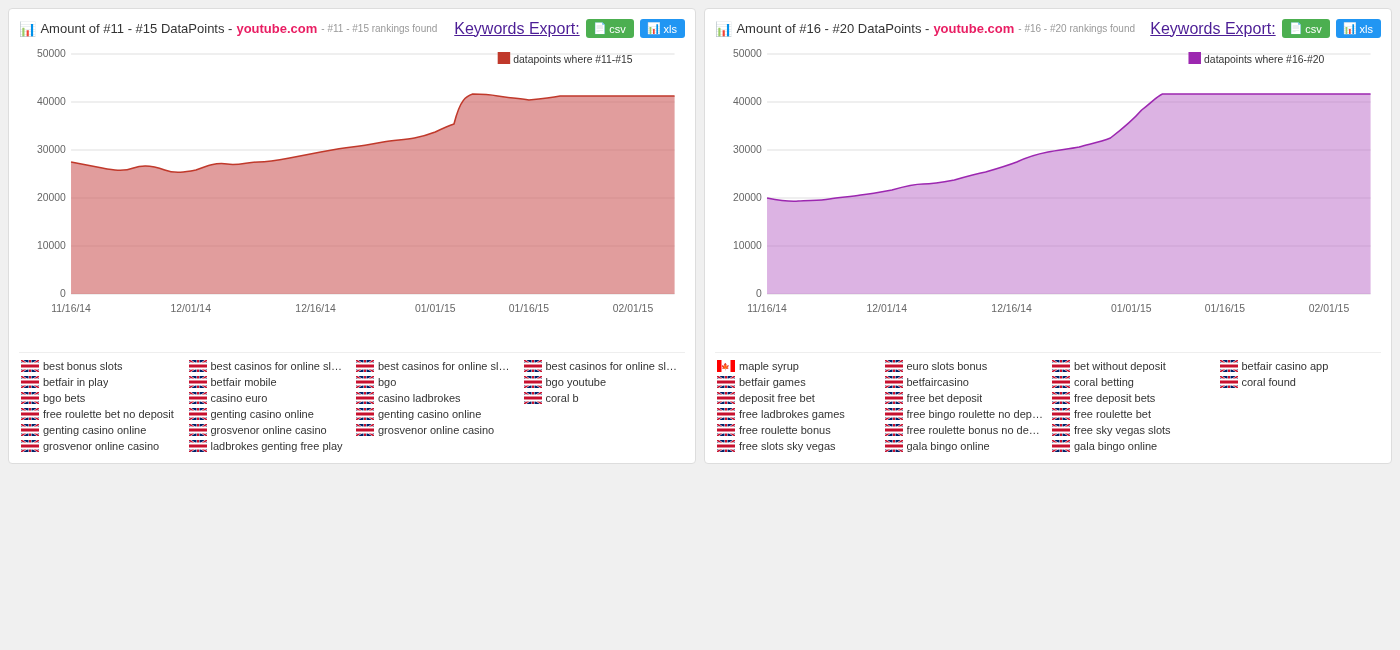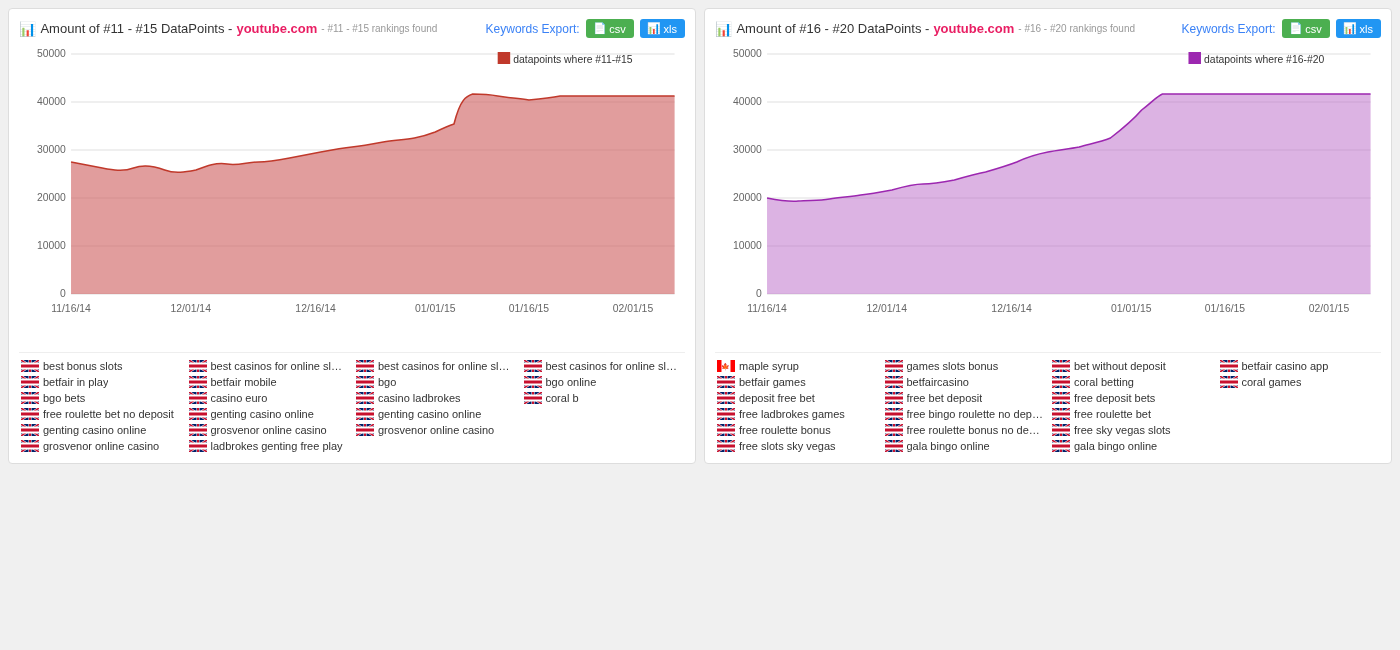--- a/index.html
+++ b/index.html
@@ -41,22 +41,23 @@
     .panel-title .subtitle {
       color: #999;
       font-size: 10px;
     }
     .export-area {
       display: flex;
       align-items: center;
       gap: 6px;
     }
     .export-label {
-      font-size: 12px;
-      color: #3b82f6;
+      font-size: 16px;
+      color: #4c1d95;
+      text-decoration: underline;
     }
     .btn-csv {
       background: #4caf50;
       color: #fff;
       border: none;
       padding: 3px 8px;
       border-radius: 3px;
       font-size: 11px;
       cursor: pointer;
       display: flex;
@@ -336,21 +337,21 @@
           <line x1="0" y1="0" x2="18" y2="12" stroke="#fff" stroke-width="2.5"></line>
           <line x1="18" y1="0" x2="0" y2="12" stroke="#fff" stroke-width="2.5"></line>
           <line x1="0" y1="0" x2="18" y2="12" stroke="#C8102E" stroke-width="1.5"></line>
           <line x1="18" y1="0" x2="0" y2="12" stroke="#C8102E" stroke-width="1.5"></line>
           <rect x="0" y="4.5" width="18" height="3" fill="#fff"></rect>
           <rect x="7.5" y="0" width="3" height="12" fill="#fff"></rect>
           <rect x="0" y="5" width="18" height="2" fill="#C8102E"></rect>
           <rect x="8" y="0" width="2" height="12" fill="#C8102E"></rect>
         </svg>
       </span>
-          <span class="kw-text">bgo online</span>
+          <span class="kw-text">bgo youtube</span>
         </div>
         <div class="kw-item">
           <span class="flag flag-uk" style="
         display:inline-block;width:18px;height:12px;background:#012169;position:relative;overflow:hidden;flex-shrink:0;
       ">
         <svg width="18" height="12" viewBox="0 0 18 12" style="position:absolute;top:0;left:0;">
           <rect width="18" height="12" fill="#012169"></rect>
           <line x1="0" y1="0" x2="18" y2="12" stroke="#fff" stroke-width="2.5"></line>
           <line x1="18" y1="0" x2="0" y2="12" stroke="#fff" stroke-width="2.5"></line>
           <line x1="0" y1="0" x2="18" y2="12" stroke="#C8102E" stroke-width="1.5"></line>
@@ -649,21 +650,21 @@
           <line x1="0" y1="0" x2="18" y2="12" stroke="#fff" stroke-width="2.5"></line>
           <line x1="18" y1="0" x2="0" y2="12" stroke="#fff" stroke-width="2.5"></line>
           <line x1="0" y1="0" x2="18" y2="12" stroke="#C8102E" stroke-width="1.5"></line>
           <line x1="18" y1="0" x2="0" y2="12" stroke="#C8102E" stroke-width="1.5"></line>
           <rect x="0" y="4.5" width="18" height="3" fill="#fff"></rect>
           <rect x="7.5" y="0" width="3" height="12" fill="#fff"></rect>
           <rect x="0" y="5" width="18" height="2" fill="#C8102E"></rect>
           <rect x="8" y="0" width="2" height="12" fill="#C8102E"></rect>
         </svg>
       </span>
-          <span class="kw-text">games slots bonus</span>
+          <span class="kw-text">euro slots bonus</span>
         </div>
         <div class="kw-item">
           <span class="flag flag-uk" style="
         display:inline-block;width:18px;height:12px;background:#012169;position:relative;overflow:hidden;flex-shrink:0;
       ">
         <svg width="18" height="12" viewBox="0 0 18 12" style="position:absolute;top:0;left:0;">
           <rect width="18" height="12" fill="#012169"></rect>
           <line x1="0" y1="0" x2="18" y2="12" stroke="#fff" stroke-width="2.5"></line>
           <line x1="18" y1="0" x2="0" y2="12" stroke="#fff" stroke-width="2.5"></line>
           <line x1="0" y1="0" x2="18" y2="12" stroke="#C8102E" stroke-width="1.5"></line>
@@ -757,21 +758,21 @@
           <line x1="0" y1="0" x2="18" y2="12" stroke="#fff" stroke-width="2.5"></line>
           <line x1="18" y1="0" x2="0" y2="12" stroke="#fff" stroke-width="2.5"></line>
           <line x1="0" y1="0" x2="18" y2="12" stroke="#C8102E" stroke-width="1.5"></line>
           <line x1="18" y1="0" x2="0" y2="12" stroke="#C8102E" stroke-width="1.5"></line>
           <rect x="0" y="4.5" width="18" height="3" fill="#fff"></rect>
           <rect x="7.5" y="0" width="3" height="12" fill="#fff"></rect>
           <rect x="0" y="5" width="18" height="2" fill="#C8102E"></rect>
           <rect x="8" y="0" width="2" height="12" fill="#C8102E"></rect>
         </svg>
       </span>
-          <span class="kw-text">coral games</span>
+          <span class="kw-text">coral found</span>
         </div>
         <div class="kw-item">
           <span class="flag flag-uk" style="
         display:inline-block;width:18px;height:12px;background:#012169;position:relative;overflow:hidden;flex-shrink:0;
       ">
         <svg width="18" height="12" viewBox="0 0 18 12" style="position:absolute;top:0;left:0;">
           <rect width="18" height="12" fill="#012169"></rect>
           <line x1="0" y1="0" x2="18" y2="12" stroke="#fff" stroke-width="2.5"></line>
           <line x1="18" y1="0" x2="0" y2="12" stroke="#fff" stroke-width="2.5"></line>
           <line x1="0" y1="0" x2="18" y2="12" stroke="#C8102E" stroke-width="1.5"></line>

